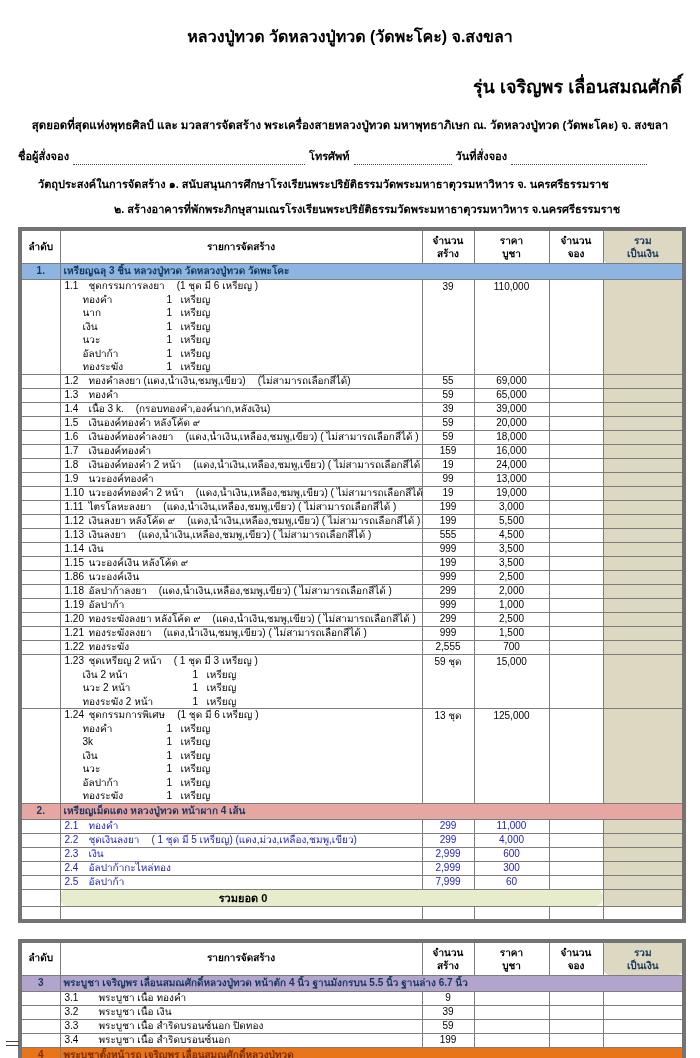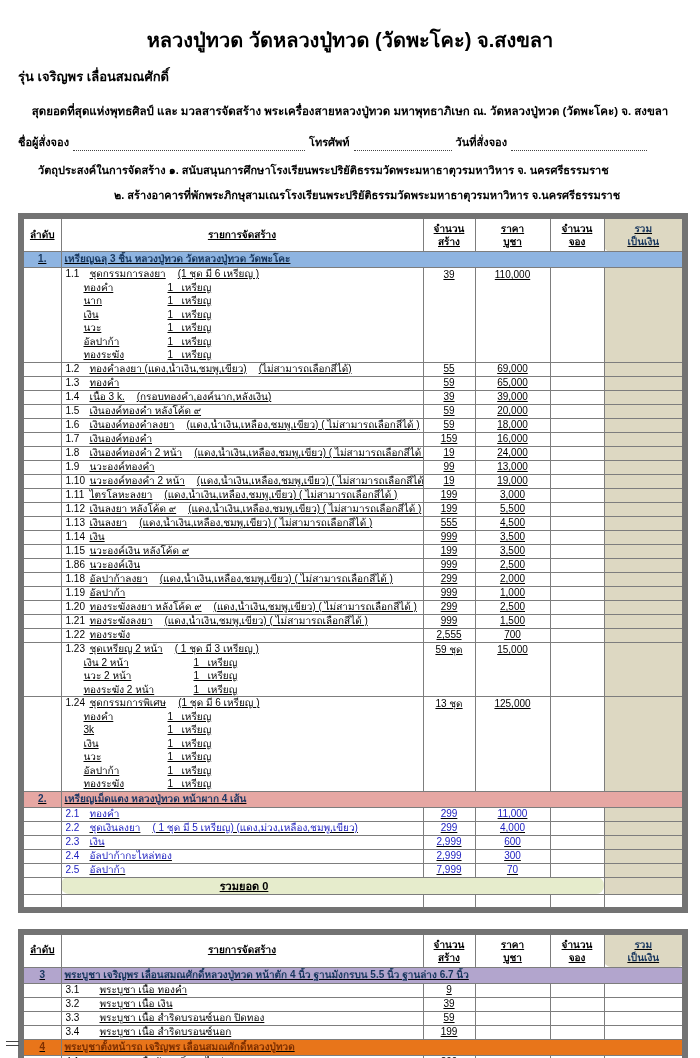--- a/index.html
+++ b/index.html
@@ -2,32 +2,32 @@
 <html><head>
 <meta charset="utf-8">
 <style>
   html,body{margin:0;padding:0;}
   body{
     width:700px;height:1058px;background:#ffffff;position:relative;overflow:hidden;
     font-family:"Liberation Sans","DejaVu Sans",sans-serif;color:#000;
     -webkit-font-smoothing:antialiased;
   }
   .doc{padding:24px 18px 0 18px;}
-  .t1{font-size:20px;font-weight:bold;text-align:center;}
-  .t2{font-size:13px;font-weight:bold;text-align:left;margin-top:10px;}
+  .t1{font-size:16px;font-weight:bold;text-align:center;}
+  .t2{font-size:18px;font-weight:bold;text-align:right;margin-top:23px;}
   .subtitle{font-size:11.5px;font-weight:bold;text-align:center;margin-top:15px;white-space:nowrap;}
   .order-line{margin-top:13px;font-size:11px;font-weight:bold;display:flex;align-items:flex-end;white-space:nowrap;}
   .dots{border-bottom:1.5px dotted #444;height:11px;display:inline-block;}
   .dots.d1{width:232px;margin:0 4px;}
   .dots.d2{width:98px;margin:0 4px;}
   .dots.d3{width:136px;margin-left:4px;}
   .purpose1{margin-top:10px;padding-left:20px;font-size:11px;font-weight:bold;white-space:nowrap;}
   .purpose2{margin-top:7px;padding-left:96px;font-size:11px;font-weight:bold;white-space:nowrap;}
 
-  table{border-collapse:collapse;table-layout:fixed;width:664px;border:6px solid #737373;text-decoration:underline;}
+  table{border-collapse:collapse;table-layout:fixed;width:664px;border:4px solid #737373;}
   table.first{margin-top:9px;}
   table.second{margin-top:16px;}
   th,td{border:1px solid #7d7d7d;font-size:10px;line-height:1.28;padding:0 3px;overflow:hidden;}
   thead th{font-weight:bold;text-align:center;vertical-align:middle;height:30px;padding:1px 2px;background:#fff;}
   thead th.c-total{background:#DDD8C2;color:#17365D;border-radius:7px;}
   thead th div{line-height:13px;}
   td{height:13px;vertical-align:middle;white-space:nowrap;}
   .c-no{text-align:center;}
   .c-num{text-align:center;}
   .c-total{background:#DDD8C2;}
@@ -440,21 +440,21 @@
           <td class="c-num blue">300</td>
           <td class="c-num"></td>
           <td class="c-total"></td>
         </tr>
         <tr>
           <td class="c-no"></td>
           <td class="c-desc blue">
             <div class="iline"><span class="ino">2.5</span><span class="ilabel">อัลปาก้า</span></div>
           </td>
           <td class="c-num blue">7,999</td>
-          <td class="c-num blue">70</td>
+          <td class="c-num blue">60</td>
           <td class="c-num"></td>
           <td class="c-total"></td>
         </tr>
         <tr class="sumrow">
           <td class="c-no"></td>
           <td class="sum-cell" colspan="4">รวมยอด 0</td>
           <td class="c-total"></td>
         </tr>
         <tr class="emptyrow">
           <td class="c-no"></td>

